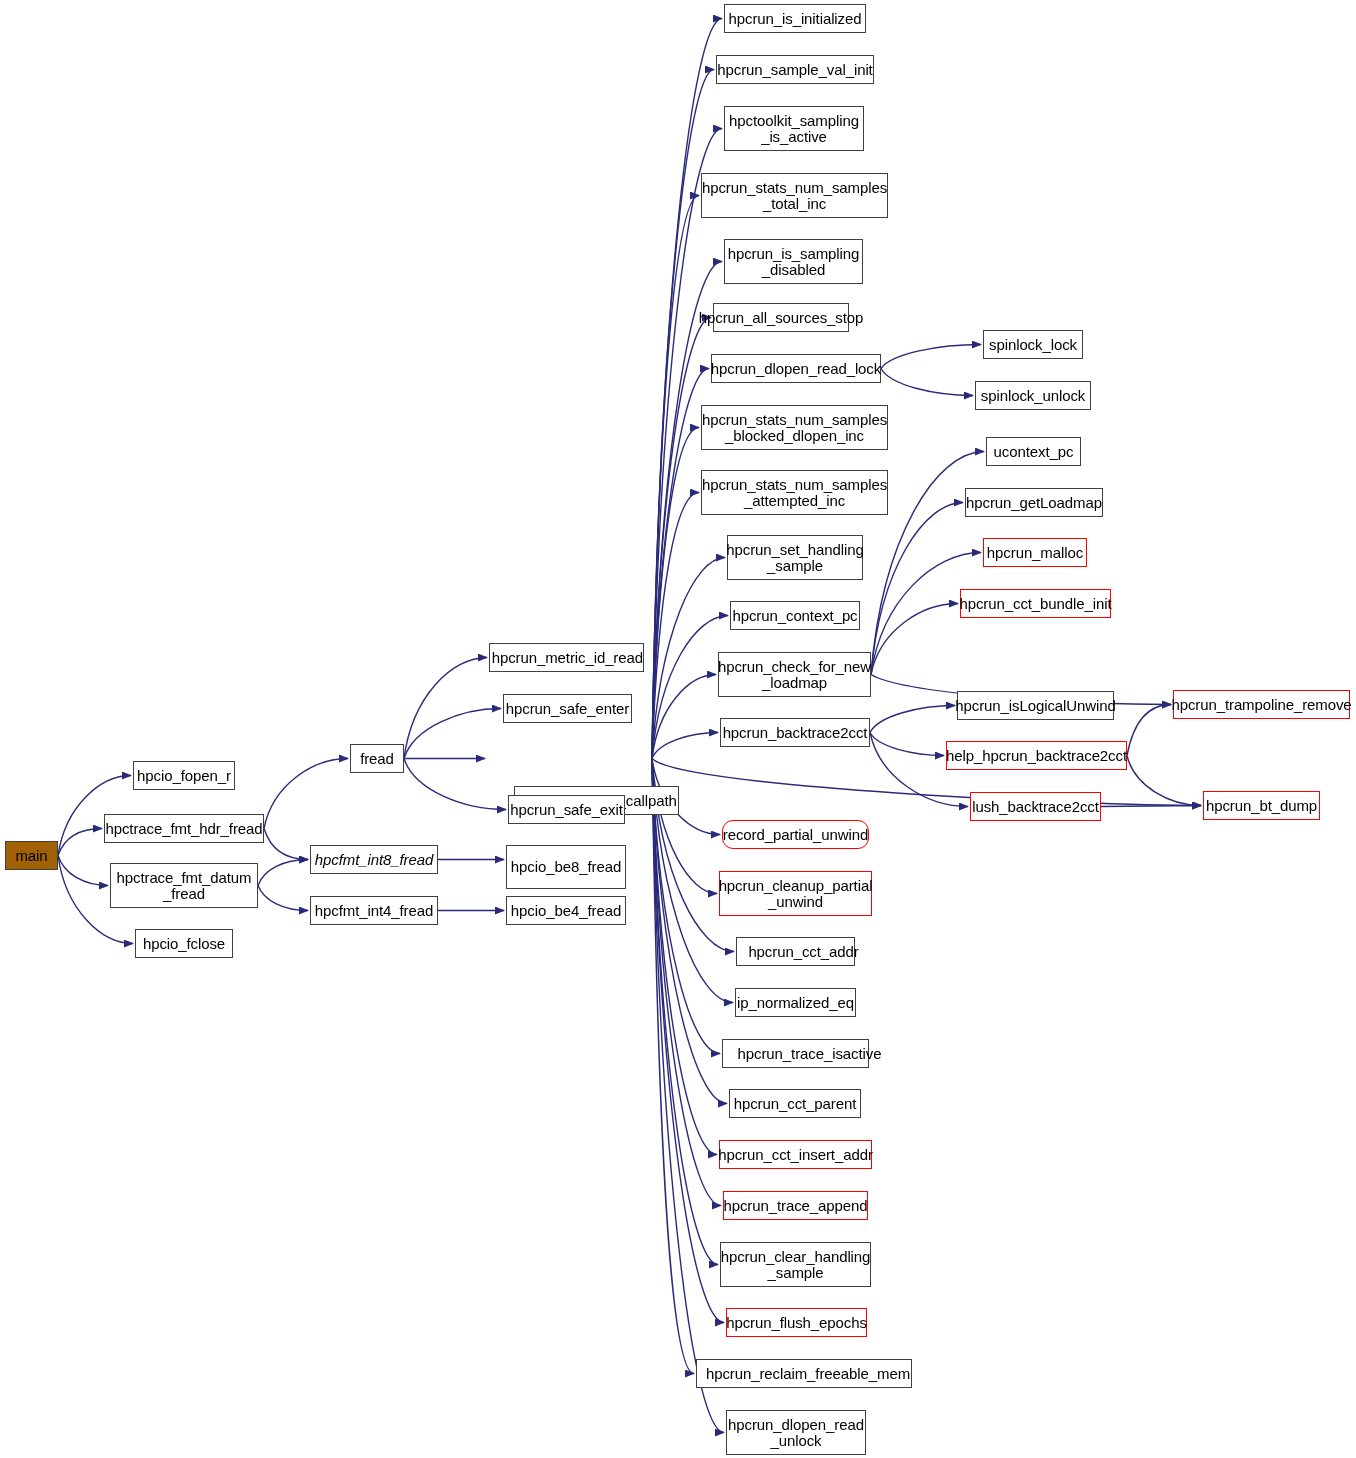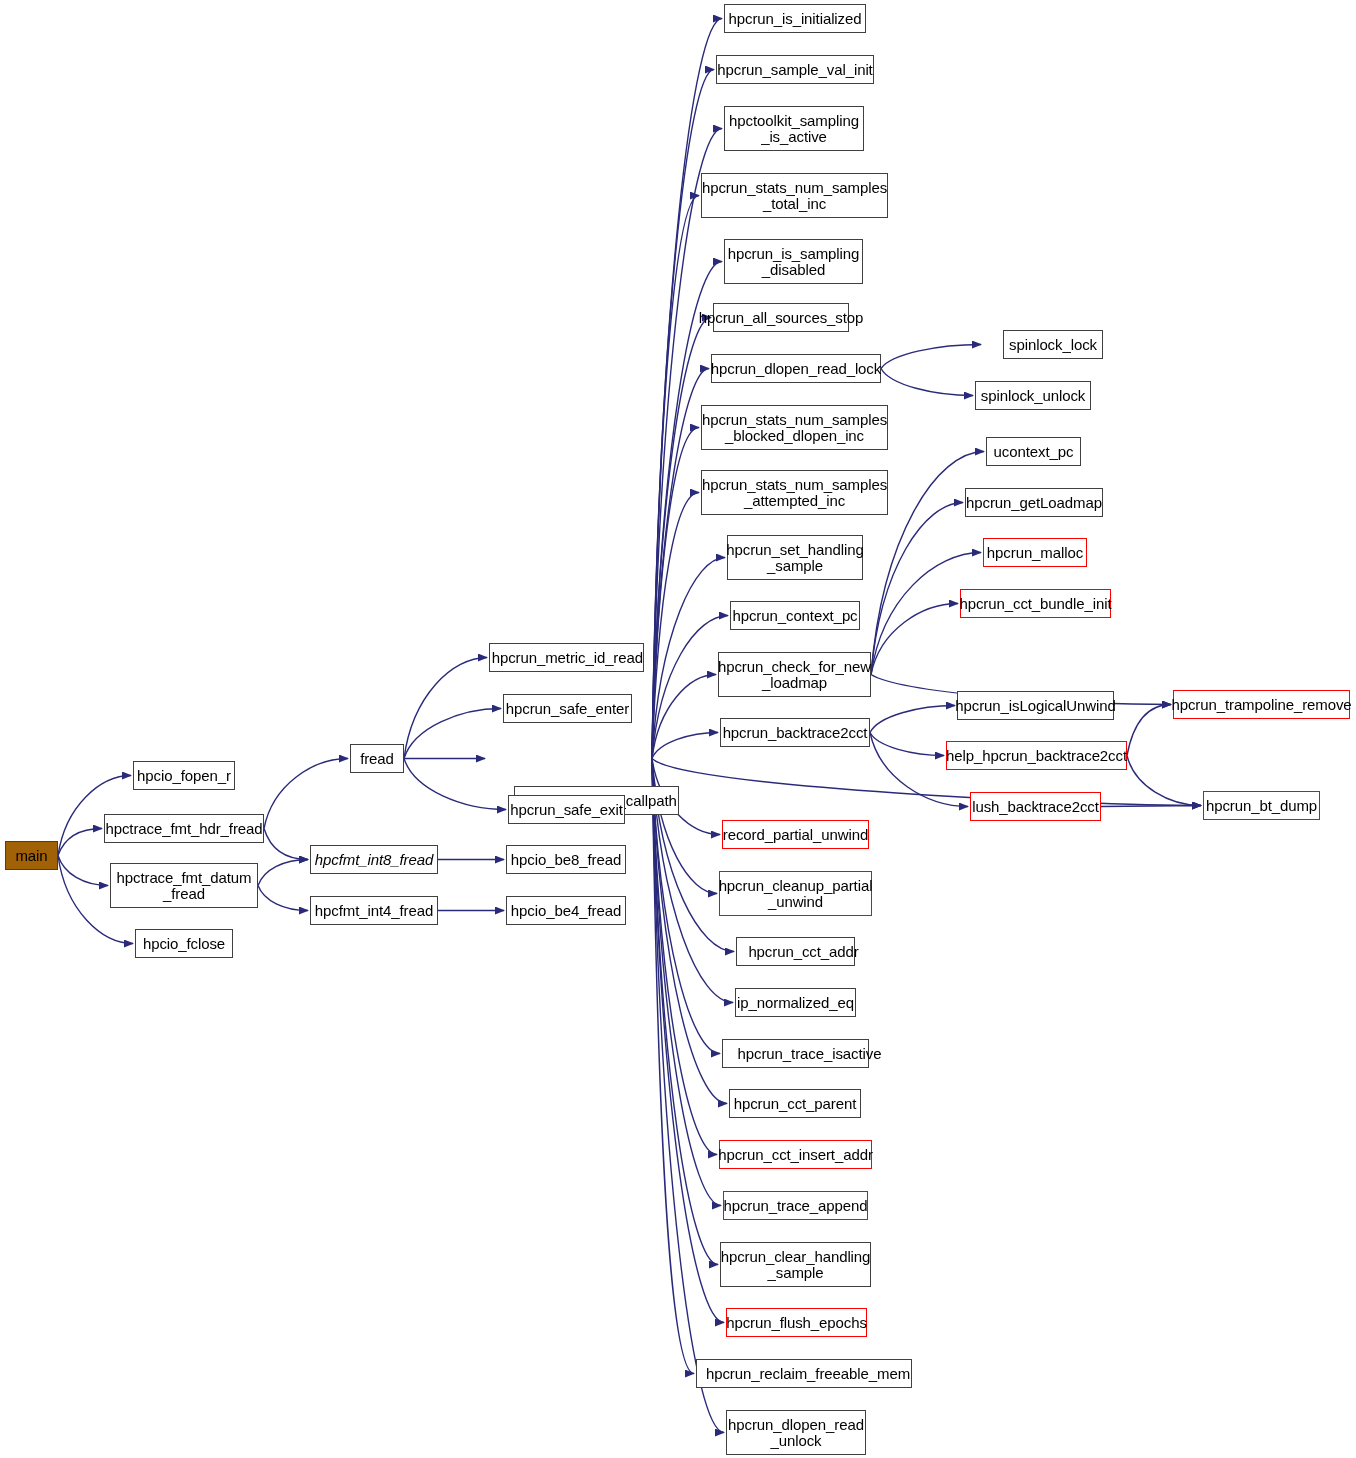--- a/index.html
+++ b/index.html
@@ -81,21 +81,21 @@
   <div id="node-layer">
       <div class="node root" style="left: 5px; top: 841px; width: 53px; height: 29px;"><span>main</span></div>
       <div class="node" style="left: 133px; top: 761px; width: 102px; height: 29px;"><span>hpcio_fopen_r</span></div>
       <div class="node" style="left: 104px; top: 814px; width: 160px; height: 29px;"><span>hpctrace_fmt_hdr_fread</span></div>
       <div class="node" style="left: 110px; top: 863px; width: 148px; height: 45px;"><span>hpctrace_fmt_datum
 _fread</span></div>
       <div class="node" style="left: 135px; top: 929px; width: 98px; height: 29px;"><span>hpcio_fclose</span></div>
       <div class="node" style="left: 350px; top: 744px; width: 54px; height: 29px;"><span>fread</span></div>
       <div class="node" style="left: 310px; top: 845px; width: 128px; height: 29px; font-style: italic;"><span>hpcfmt_int8_fread</span></div>
       <div class="node" style="left: 310px; top: 896px; width: 128px; height: 29px;"><span>hpcfmt_int4_fread</span></div>
-      <div class="node" style="left: 506px; top: 845px; width: 120px; height: 29px;"><span>hpcio_be8_fread</span></div>
+      <div class="node" style="left: 506px; top: 845px; width: 120px; height: 44px;"><span>hpcio_be8_fread</span></div>
       <div class="node" style="left: 506px; top: 896px; width: 120px; height: 29px;"><span>hpcio_be4_fread</span></div>
       <div class="node" style="left: 489px; top: 643px; width: 155px; height: 29px; justify-content: flex-end;"><span>hpcrun_metric_id_read</span></div>
       <div class="node" style="left: 503px; top: 694px; width: 129px; height: 29px;"><span>hpcrun_safe_enter</span></div>
       <div class="node" style="left: 514px; top: 744px; width: 165px; height: 29px; margin-top: 42px;"><span>hpcrun_sample_callpath</span></div>
       <div class="node" style="left: 508px; top: 795px; width: 117px; height: 29px;"><span>hpcrun_safe_exit</span></div>
       <div class="node" style="left: 724px; top: 4px; width: 142px; height: 29px;"><span>hpcrun_is_initialized</span></div>
       <div class="node" style="left: 716px; top: 55px; width: 158px; height: 29px;"><span>hpcrun_sample_val_init</span></div>
       <div class="node" style="left: 724px; top: 106px; width: 140px; height: 45px;"><span>hpctoolkit_sampling
 _is_active</span></div>
       <div class="node" style="left: 701px; top: 173px; width: 187px; height: 45px;"><span>hpcrun_stats_num_samples
@@ -107,36 +107,36 @@
       <div class="node" style="left: 701px; top: 405px; width: 187px; height: 45px;"><span>hpcrun_stats_num_samples
 _blocked_dlopen_inc</span></div>
       <div class="node" style="left: 701px; top: 470px; width: 187px; height: 45px;"><span>hpcrun_stats_num_samples
 _attempted_inc</span></div>
       <div class="node" style="left: 727px; top: 535px; width: 136px; height: 45px;"><span>hpcrun_set_handling
 _sample</span></div>
       <div class="node" style="left: 730px; top: 601px; width: 130px; height: 29px;"><span>hpcrun_context_pc</span></div>
       <div class="node" style="left: 718px; top: 652px; width: 153px; height: 45px;"><span>hpcrun_check_for_new
 _loadmap</span></div>
       <div class="node" style="left: 720px; top: 718px; width: 150px; height: 29px;"><span>hpcrun_backtrace2cct</span></div>
-      <div class="node red" style="left: 722px; top: 820px; width: 147px; height: 29px;"><span>record_partial_unwind</span></div>
+      <div class="node red" style="left: 722px; top: 820px; width: 147px; height: 29px; border-radius: 11px;"><span>record_partial_unwind</span></div>
       <div class="node red" style="left: 719px; top: 871px; width: 153px; height: 45px;"><span>hpcrun_cleanup_partial
 _unwind</span></div>
       <div class="node" style="left: 736px; top: 937px; width: 119px; height: 29px; padding-left: 16px;"><span>hpcrun_cct_addr</span></div>
       <div class="node" style="left: 735px; top: 988px; width: 121px; height: 29px;"><span>ip_normalized_eq</span></div>
       <div class="node" style="left: 722px; top: 1039px; width: 147px; height: 29px; padding-left: 28px;"><span>hpcrun_trace_isactive</span></div>
       <div class="node" style="left: 729px; top: 1089px; width: 132px; height: 29px;"><span>hpcrun_cct_parent</span></div>
       <div class="node red" style="left: 719px; top: 1140px; width: 153px; height: 29px;"><span>hpcrun_cct_insert_addr</span></div>
       <div class="node red" style="left: 723px; top: 1191px; width: 145px; height: 29px;"><span>hpcrun_trace_append</span></div>
       <div class="node" style="left: 720px; top: 1242px; width: 151px; height: 45px;"><span>hpcrun_clear_handling
 _sample</span></div>
       <div class="node red" style="left: 726px; top: 1308px; width: 141px; height: 29px;"><span>hpcrun_flush_epochs</span></div>
       <div class="node" style="left: 696px; top: 1359px; width: 216px; height: 29px; padding-left: 8px;"><span>hpcrun_reclaim_freeable_mem</span></div>
       <div class="node" style="left: 726px; top: 1410px; width: 140px; height: 45px;"><span>hpcrun_dlopen_read
 _unlock</span></div>
-      <div class="node" style="left: 983px; top: 330px; width: 100px; height: 29px; margin-left: 20px;"><span>spinlock_lock</span></div>
+      <div class="node" style="left: 983px; top: 330px; width: 100px; height: 29px;"><span>spinlock_lock</span></div>
       <div class="node" style="left: 975px; top: 381px; width: 116px; height: 29px;"><span>spinlock_unlock</span></div>
       <div class="node" style="left: 986px; top: 437px; width: 95px; height: 29px;"><span>ucontext_pc</span></div>
       <div class="node" style="left: 965px; top: 488px; width: 138px; height: 29px;"><span>hpcrun_getLoadmap</span></div>
       <div class="node red" style="left: 983px; top: 538px; width: 104px; height: 29px;"><span>hpcrun_malloc</span></div>
       <div class="node red" style="left: 960px; top: 589px; width: 151px; height: 29px;"><span>hpcrun_cct_bundle_init</span></div>
       <div class="node" style="left: 957px; top: 691px; width: 157px; height: 29px;"><span>hpcrun_isLogicalUnwind</span></div>
       <div class="node red" style="left: 946px; top: 741px; width: 181px; height: 29px;"><span>help_hpcrun_backtrace2cct</span></div>
       <div class="node red" style="left: 970px; top: 792px; width: 131px; height: 29px;"><span>lush_backtrace2cct</span></div>
       <div class="node red" style="left: 1173px; top: 690px; width: 177px; height: 29px;"><span>hpcrun_trampoline_remove</span></div>
       <div class="node red" style="left: 1203px; top: 791px; width: 117px; height: 29px;"><span>hpcrun_bt_dump</span></div>

